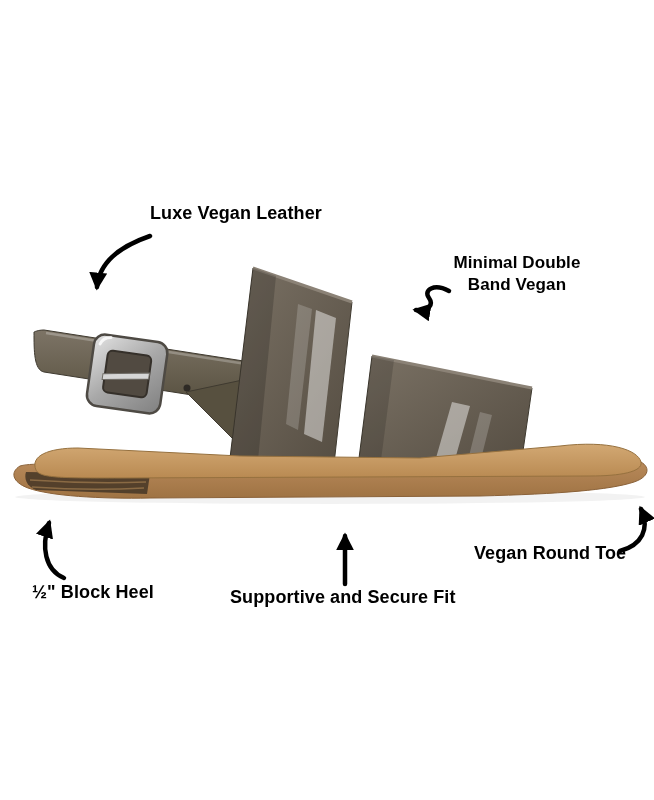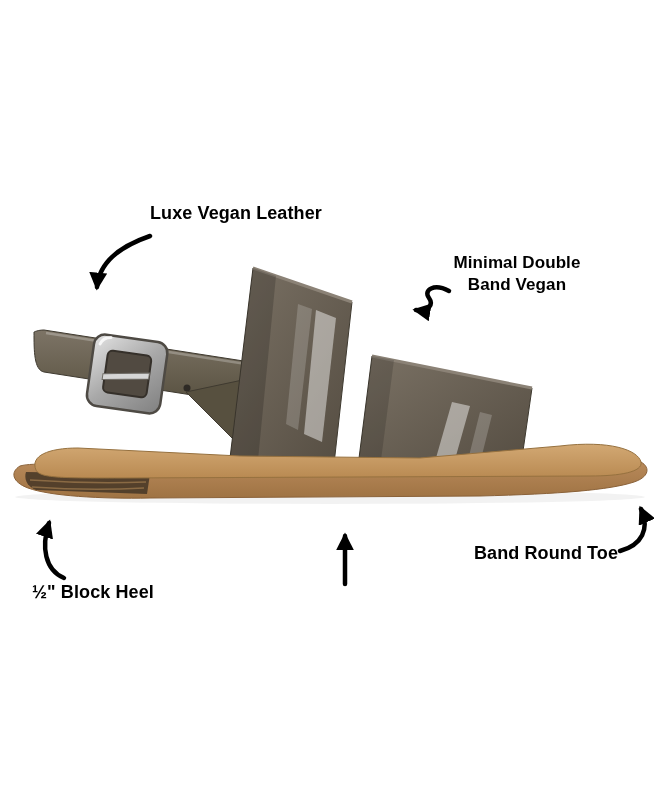--- a/index.html
+++ b/index.html
@@ -105,18 +105,19 @@
       <path d="M 64,578 C 45,570 41,547 49,523" marker-end="url(#arrowhead)"></path>
       <path d="M 345,584 L 345,536" marker-end="url(#arrowhead)"></path>
     </g>
   </svg>
 
   <div class="label" style="left:150px; top:203px;">Luxe Vegan Leather</div>
 
   <div class="label label-center" style="left:427px; top:252px; width:180px;">Minimal Double
 Band Vegan</div>
 
-  <div class="label" style="left:474px; top:543px;">Band Round Toe</div>
+  <div class="label" style="left:474px; top:543px;">Vegan Round Toe</div>
 
   <div class="label" style="left:32px; top:582px;">½" Block Heel</div>
 
+  <div class="label" style="left:230px; top:587px;">Supportive and Secure Fit</div>
 
 </div>
 
 </body></html>

